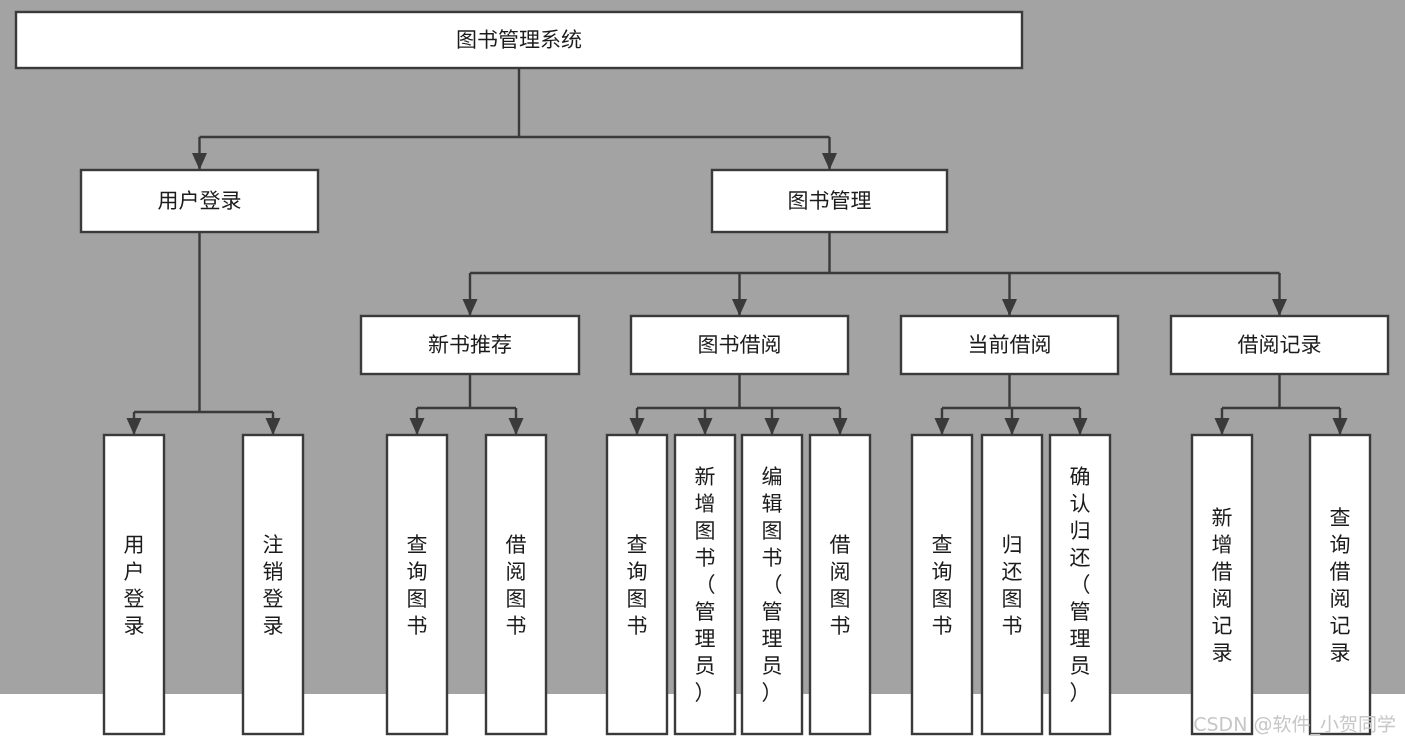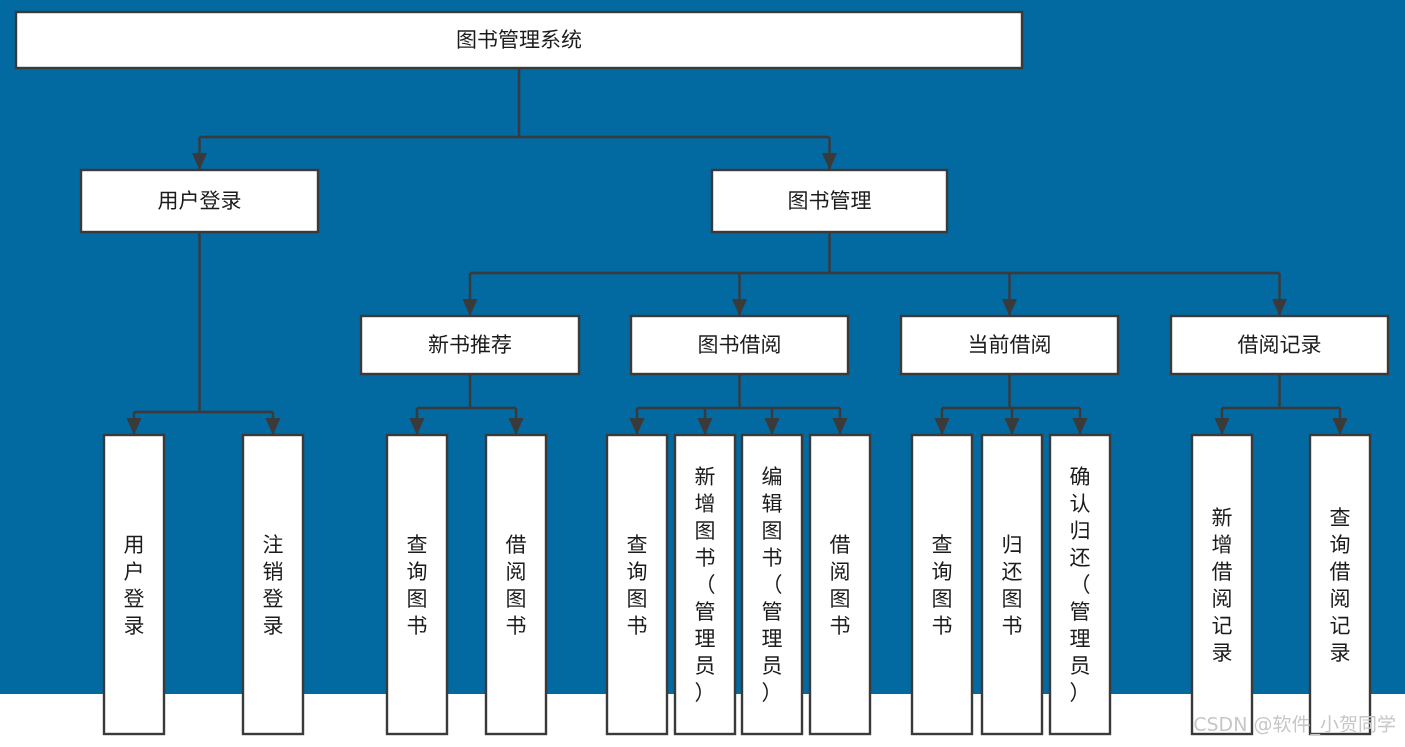--- a/index.html
+++ b/index.html
@@ -11,21 +11,21 @@
   body {
     width: 1405px;
     height: 747px;
     overflow: hidden;
     font-family: "DejaVu Sans", "Liberation Sans", sans-serif;
   }
   #diagram-root {
     position: relative;
     width: 1405px;
     height: 694px;
-    background: #0369a1;
+    background: #a3a3a3;
   }
   #diagram-svg {
     position: absolute;
     left: 0;
     top: 0;
     width: 1405px;
     height: 747px;
     display: block;
   }
   .node-box {

